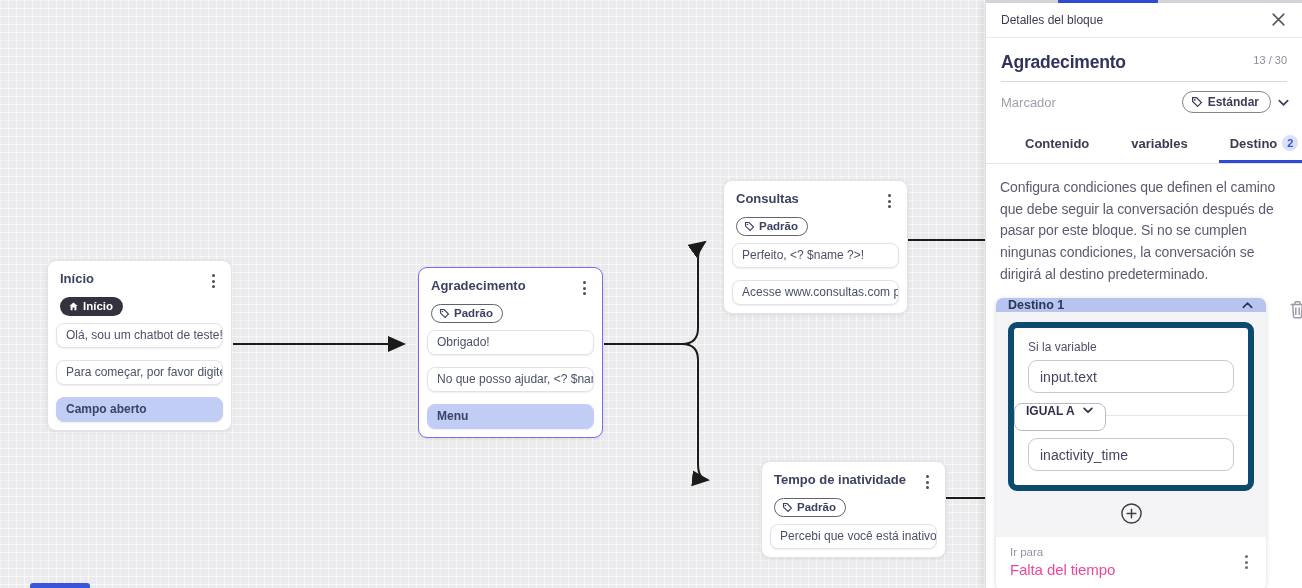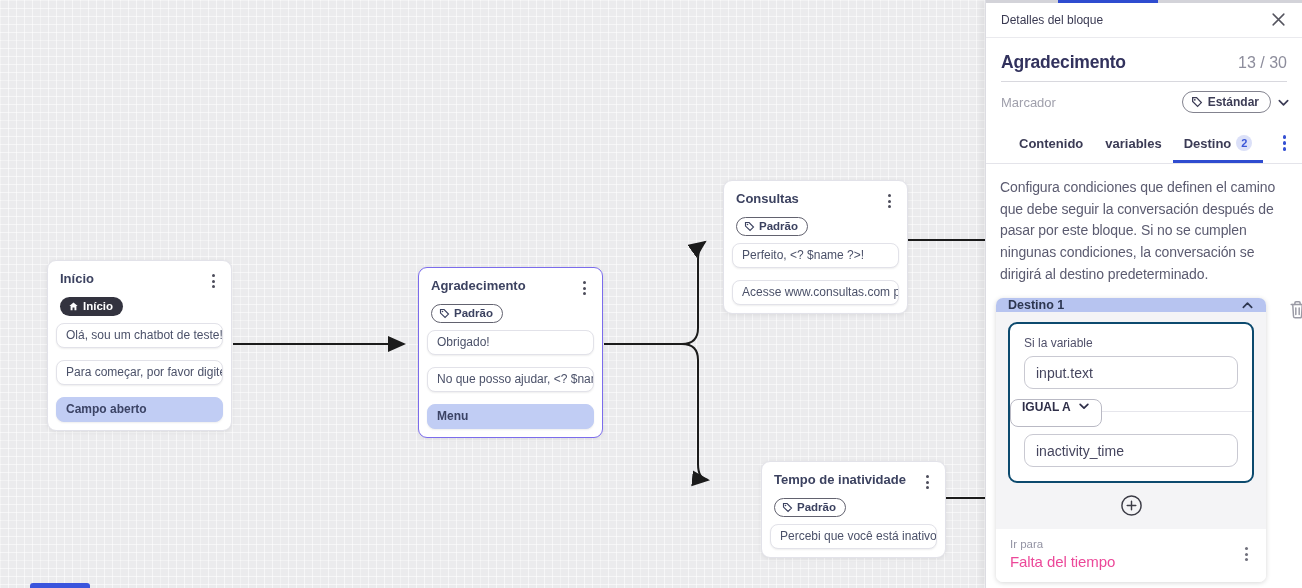--- a/index.html
+++ b/index.html
@@ -62,31 +62,31 @@
   .panel-topstrip { position:absolute; top:0; left:0; right:0; height:3px; background:#d3d3d9; }
   .panel-topstrip .active-seg { position:absolute; left:72px; width:100px; height:3px; background:#2f4cd0; }
   .panel-header {
     display:flex; justify-content:space-between; align-items:center;
     padding:10px 14px 8px 15px; border-bottom:1px solid #eaeaee;
   }
   .panel-header-title { font-size:12px; color:#3a3a52; }
   .close-btn { cursor:pointer; display:flex; padding:2px; }
   .block-title-row { display:flex; justify-content:space-between; align-items:flex-start; padding:14px 15px 0 15px; }
   .block-name { font-size:17.5px; font-weight:600; color:#32325d; letter-spacing:-0.2px; }
-  .char-counter { font-size:16px; color:#8d8d9c; padding-top:2px; }
+  .char-counter { font-size:11px; color:#8d8d9c; padding-top:2px; }
   .title-divider { border:none; border-top:1px solid #d8d8de; margin:8px 15px 0 15px; }
   .marker-row { display:flex; justify-content:space-between; align-items:center; padding:9px 10px 8px 15px; }
   .marker-label { font-size:13px; color:#a0a0ac; }
   .marker-value-wrap { display:flex; align-items:center; gap:4px; }
   .pill-outline {
     display:inline-flex; align-items:center; gap:5px;
     border:1.5px solid #83838f; border-radius:13px; padding:3px 11px 3px 8px;
     font-size:12px; font-weight:700; color:#3c3c55; background:#fff; cursor:pointer;
   }
-  .tabs-row { display:flex; align-items:center; padding:8px 10px 0 22px; border-bottom:1px solid #e4e4ea; }
+  .tabs-row { display:flex; align-items:center; padding:8px 10px 0 28px; border-bottom:1px solid #e4e4ea;gap:20px; }
   .tab { padding:6px 11px 9px; font-size:13px; font-weight:700; color:#3b3b55; cursor:pointer;
          display:flex; align-items:center; gap:5px; border-bottom:3px solid transparent; }
   .tab.active { border-bottom-color:#2f4cd0; }
   .tab-badge {
     width:16px; height:16px; border-radius:50%; background:#dbe0f8; color:#3a55d8;
     font-size:11px; font-weight:700; display:flex; align-items:center; justify-content:center;
   }
   .tabs-kebab { margin-left:auto; padding:4px 6px 10px; }
   .tabs-kebab i { width:3.5px; height:3.5px; background:#3450d2; }
   .panel-desc {
@@ -94,21 +94,21 @@
     font-size:14px; color:#5b5b70; line-height:1.55; letter-spacing:-0.1px;
   }
   .dest-area { position:relative; margin:13px 10px 0 10px; }
   .dest-card { width:270px; border-radius:7px; box-shadow:0 1px 5px rgba(0,0,0,0.16); overflow:hidden; }
   .dest-card-header {
     background:#b7c4f0; height:14px; display:flex; align-items:center;
     justify-content:space-between; padding:0 12px; cursor:pointer;
   }
   .dest-card-title { font-size:12.5px; font-weight:700; color:#2d3650; }
   .dest-card-body { background:#f4f4f6; padding:10px 12px 0; }
-  .cond-card { background:#fff; border:2px solid #0c4a6e; border-radius:9px; padding:12px 14px 14px; }
+  .cond-card { background:#fff; border:6px solid #0c4a6e; border-radius:9px; padding:12px 14px 14px; }
   .cond-label { font-size:12px; color:#50506a; margin-bottom:6px; }
   .cond-input {
     width:100%; height:33px; border:1px solid #c9c9d2; border-radius:9px;
     padding:0 11px; font-size:14px; color:#45455e; background:#fff; outline:none;
     font-family:"Liberation Sans", sans-serif;
   }
   .op-row { position:relative; margin:8px 0 9px -14px; height:28px; }
   .op-row .op-divider { position:absolute; left:0; right:-14px; top:14px; border-top:1px solid #e6e6ec; }
   .op-btn {
     position:relative; z-index:1; height:28px; display:inline-flex; gap:7px;

